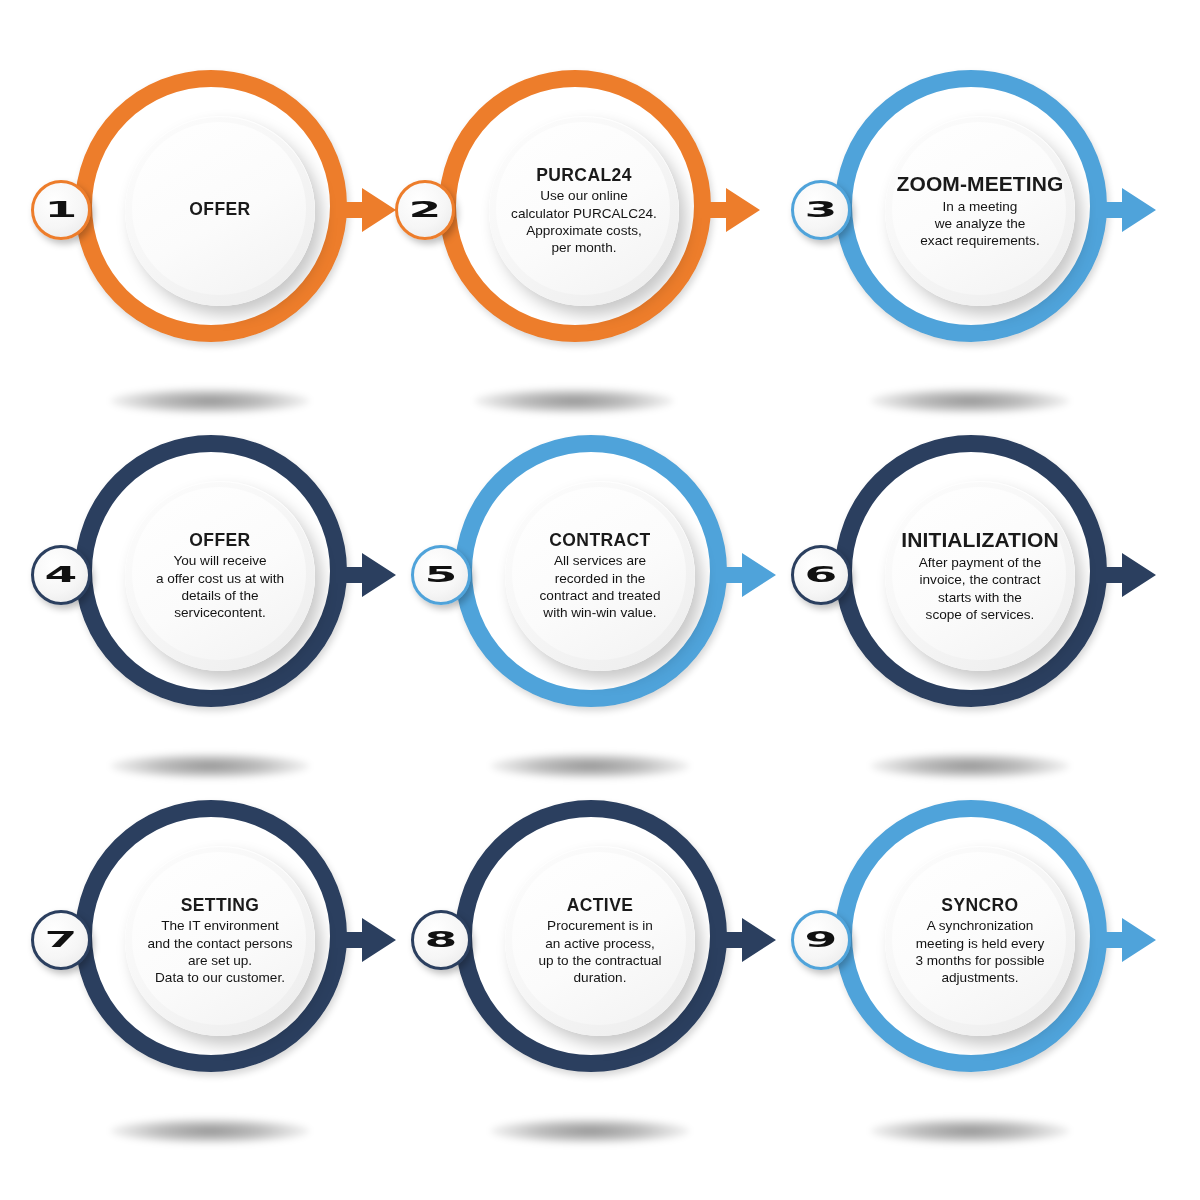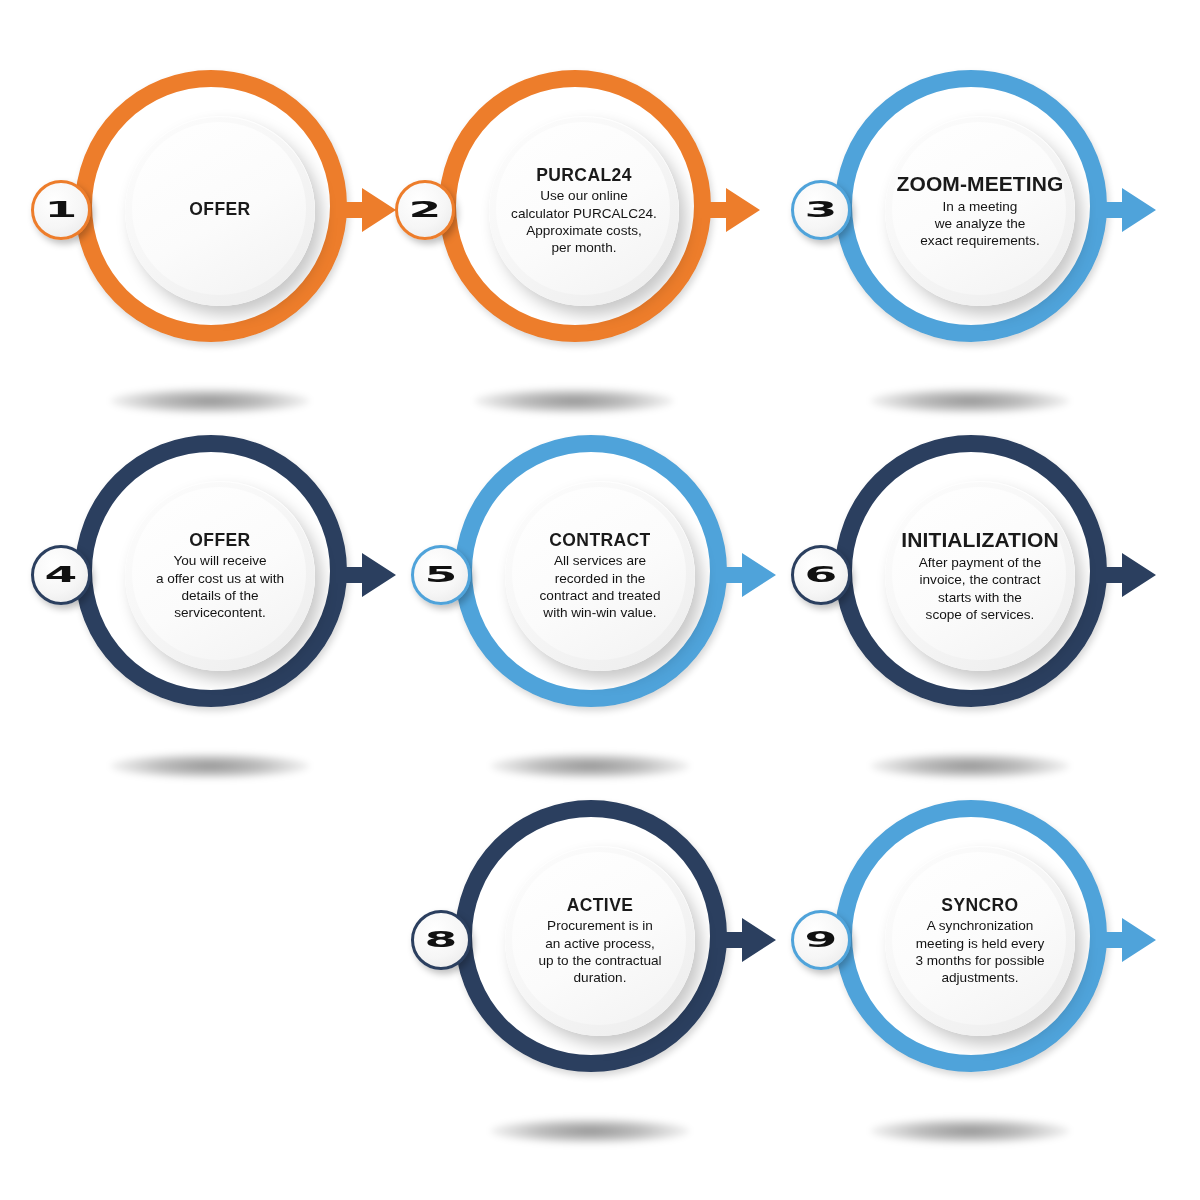--- a/index.html
+++ b/index.html
@@ -290,20 +290,41 @@
           <div class="step-desc">After payment of the
 invoice, the contract
 starts with the
 scope of services.</div>
         </div>
       </div>
       <div class="badge">
         <span class="badge-num">6</span>
       </div>
     </div>
+    <div class="step c-navy" style="left: 20px; top: 788px;">
+      <div class="ground-shadow"></div>
+      <div class="arrow">
+        <svg width="64" height="64" viewBox="0 0 64 64">
+          <path d="M0 24 L26 24 L26 10 L60 32 L26 54 L26 40 L0 40 Z" fill="#2B3F5F"></path>
+        </svg>
+      </div>
+      <div class="ring"></div>
+      <div class="disc">
+        <div class="disc-text">
+          <div class="step-title">SETTING</div>
+          <div class="step-desc">The IT environment
+and the contact persons
+are set up.
+Data to our customer.</div>
+        </div>
+      </div>
+      <div class="badge">
+        <span class="badge-num">7</span>
+      </div>
+    </div>
     <div class="step c-navy" style="left: 400px; top: 788px;">
       <div class="ground-shadow"></div>
       <div class="arrow">
         <svg width="64" height="64" viewBox="0 0 64 64">
           <path d="M0 24 L26 24 L26 10 L60 32 L26 54 L26 40 L0 40 Z" fill="#2B3F5F"></path>
         </svg>
       </div>
       <div class="ring"></div>
       <div class="disc">
         <div class="disc-text">

